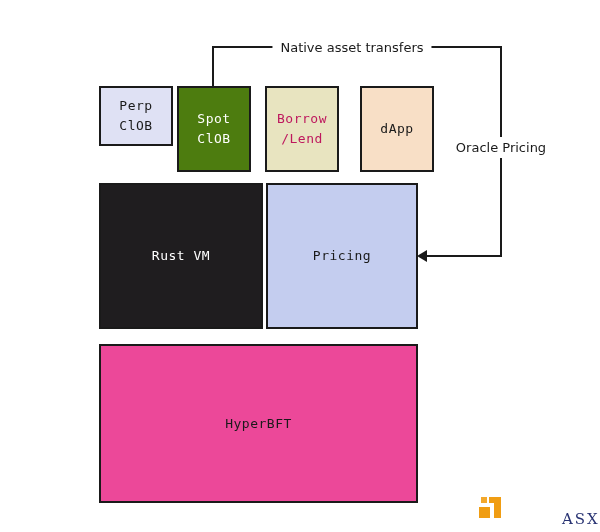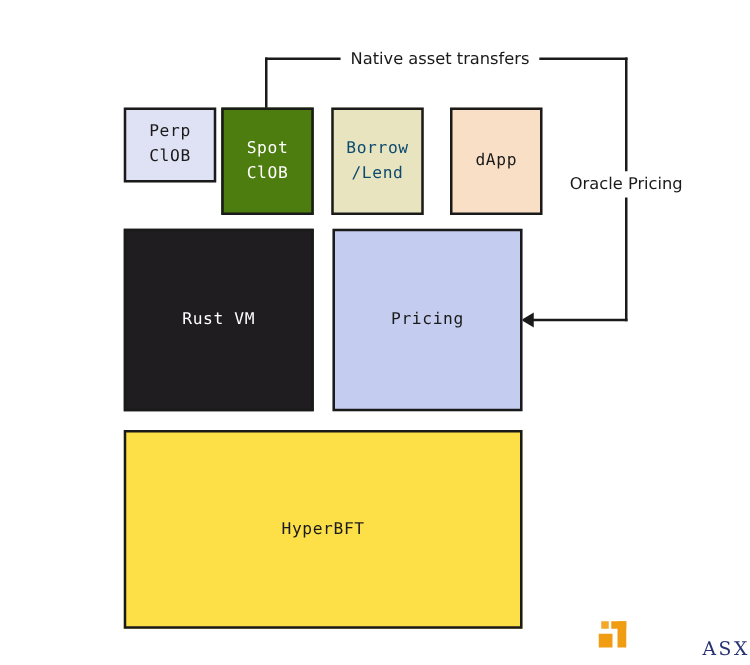--- a/index.html
+++ b/index.html
@@ -27,21 +27,21 @@
     font-family: "DejaVu Sans Mono", "Liberation Mono", monospace;
     font-size: 13px;
     line-height: 20px;
     white-space: pre-line;
     letter-spacing: 0.5px;
   }
   .box-perp    { left: 99px;  top: 86px;  width: 74px;  height: 60px; text-align: right; }
   .box-spot    { left: 177px; top: 86px;  width: 74px;  height: 86px; }
   .box-borrow  { left: 265px; top: 86px;  width: 74px;  height: 86px; }
   .box-dapp    { left: 344px; top: 86px;  width: 74px;  height: 86px; margin-left: 16px; }
-  .box-rustvm  { left: 99px;  top: 183px; width: 152px; height: 146px; }
+  .box-rustvm  { left: 99px;  top: 183px; width: 164px; height: 146px; }
   .box-hyperevm{ left: 266px; top: 183px; width: 152px; height: 146px; }
   .box-hyperbft{ left: 99px;  top: 344px; width: 319px; height: 159px; }
 
   
   .line {
     position: absolute;
     background: #1a1a1a;
   }
   .line-top-h      { left: 212px; top: 46px;  width: 290px; height: 2px; }
   .line-left-v     { left: 212px; top: 46px;  width: 2px;   height: 41px; }
@@ -121,30 +121,30 @@
 
   <div class="conn-label label-native">Native asset transfers</div>
   <div class="conn-label label-oracle">Oracle Pricing</div>
 
   <div class="box box-perp" style="background: rgb(223, 225, 244); color: rgb(26, 26, 26);">Perp
 ClOB</div>
 
   <div class="box box-spot" style="background: #4d7c0f; color: rgb(255, 255, 255);">Spot
 ClOB</div>
 
-  <div class="box box-borrow" style="background: rgb(232, 228, 192); color: #0c4a6e;">Borrow
+  <div class="box box-borrow" style="background: rgb(232, 228, 192); color: #be185d;">Borrow
 /Lend</div>
 
   <div class="box box-dapp" style="background: rgb(248, 223, 198); color: rgb(26, 26, 26);">dApp</div>
 
   <div class="box box-rustvm" style="background: rgb(31, 29, 31); color: rgb(255, 255, 255);">Rust VM</div>
 
   <div class="box box-hyperevm" style="background: rgb(196, 205, 239); color: rgb(26, 26, 26);">Pricing</div>
 
-  <div class="box box-hyperbft" style="background: #fde047; color: rgb(26, 26, 26); text-align: right;">HyperBFT</div>
+  <div class="box box-hyperbft" style="background: #ec4899; color: rgb(26, 26, 26); text-align: right;">HyperBFT</div>
 
   <div class="watermark">
     <div class="jinse-icon">
       <div class="sq-small"></div>
       <div class="sq-big"></div>
       <div class="j-top"></div>
       <div class="j-right"></div>
     </div>
     <div class="asxn-text">ASXN</div>
   </div>

